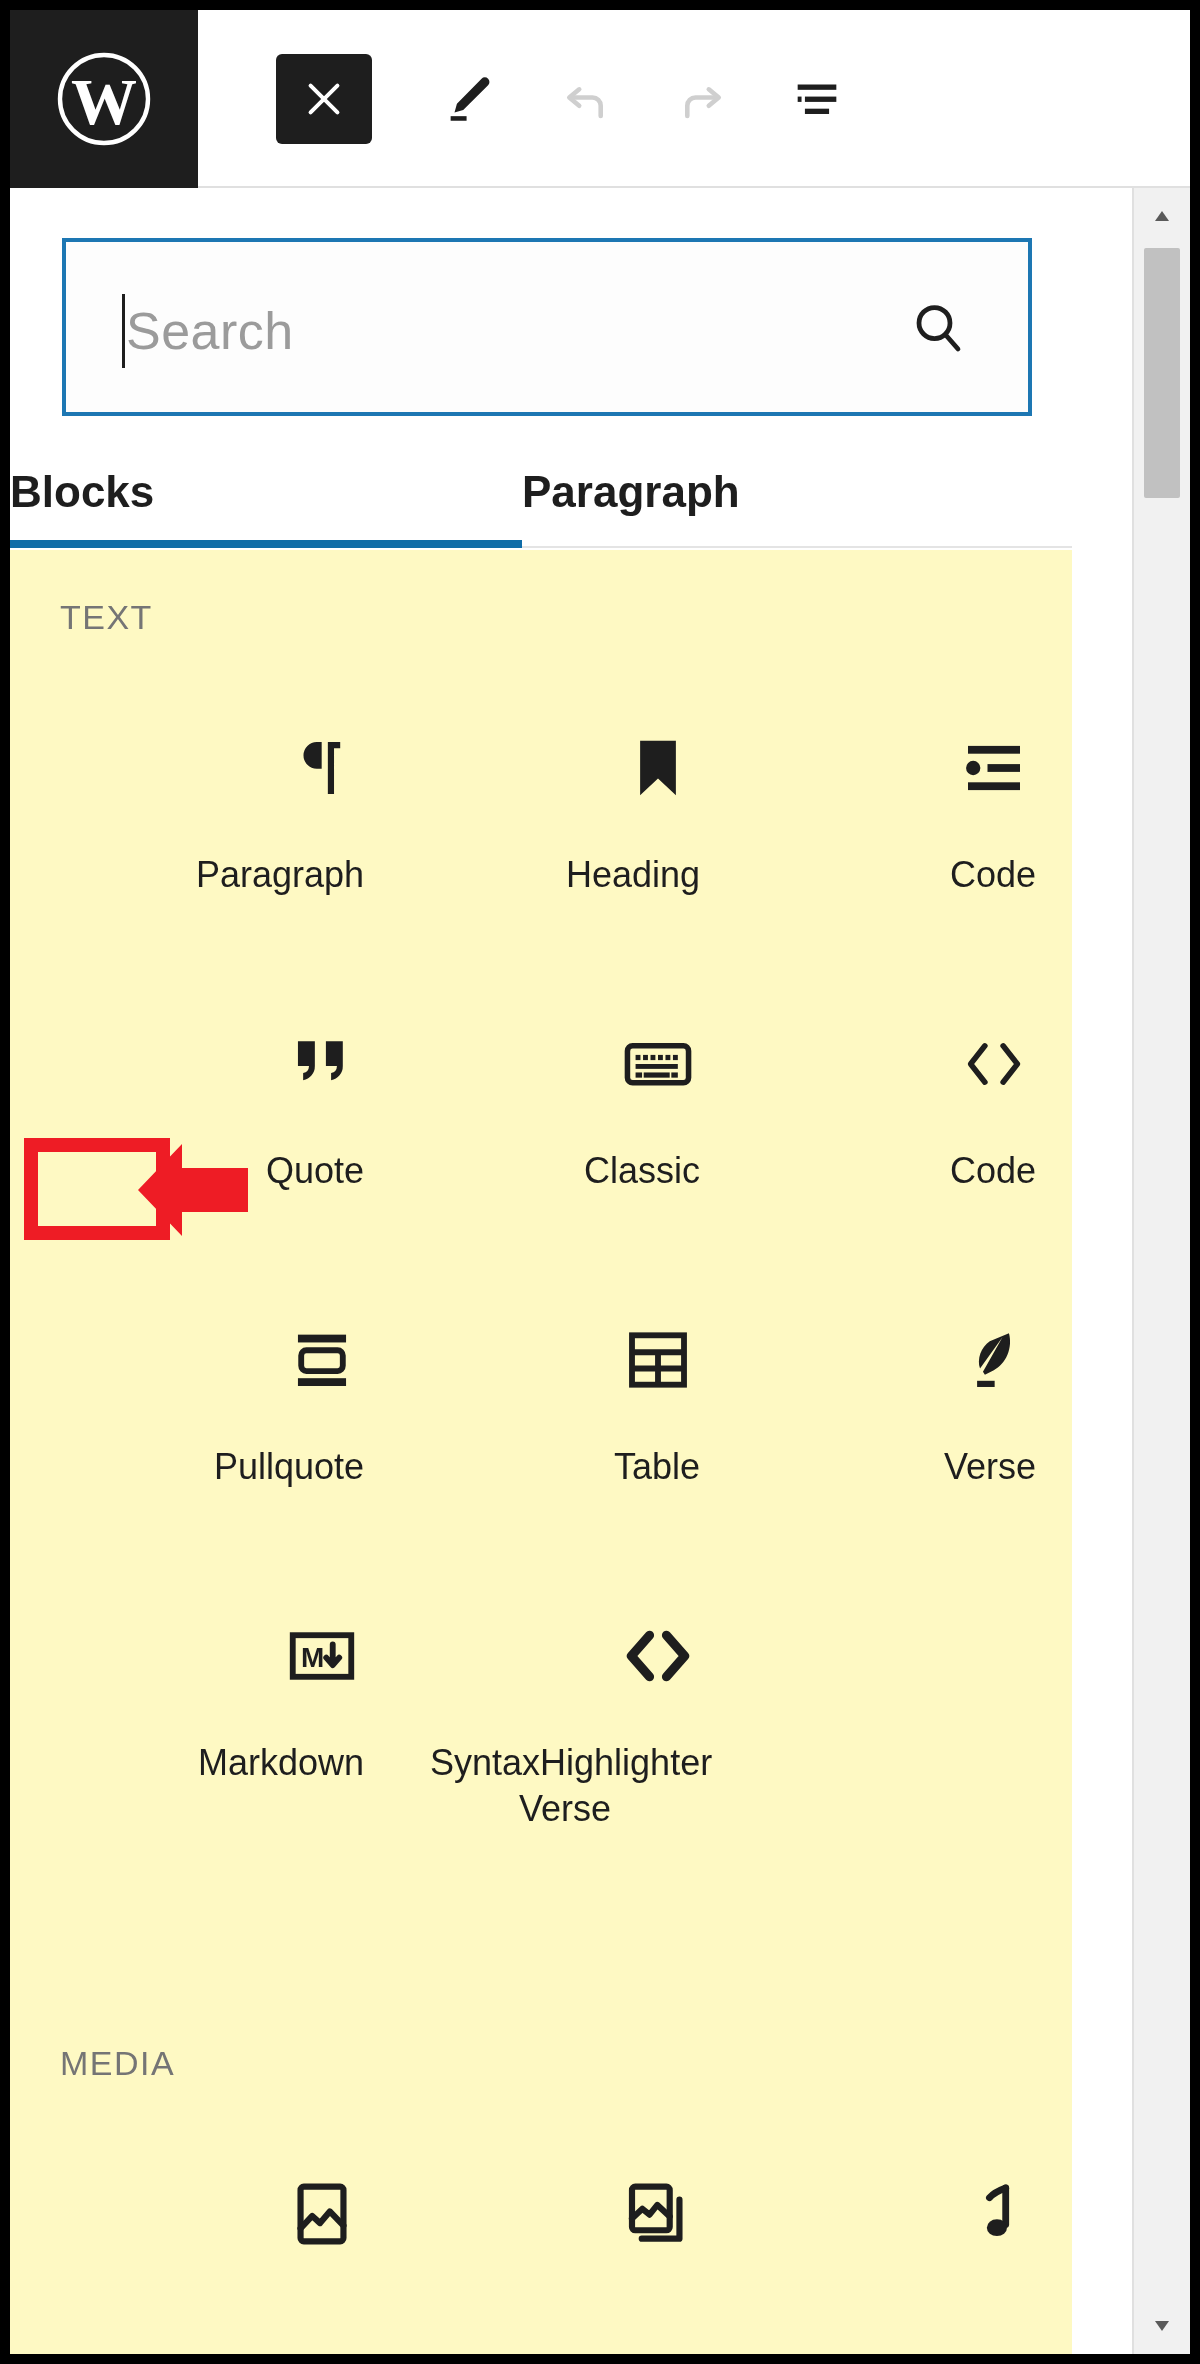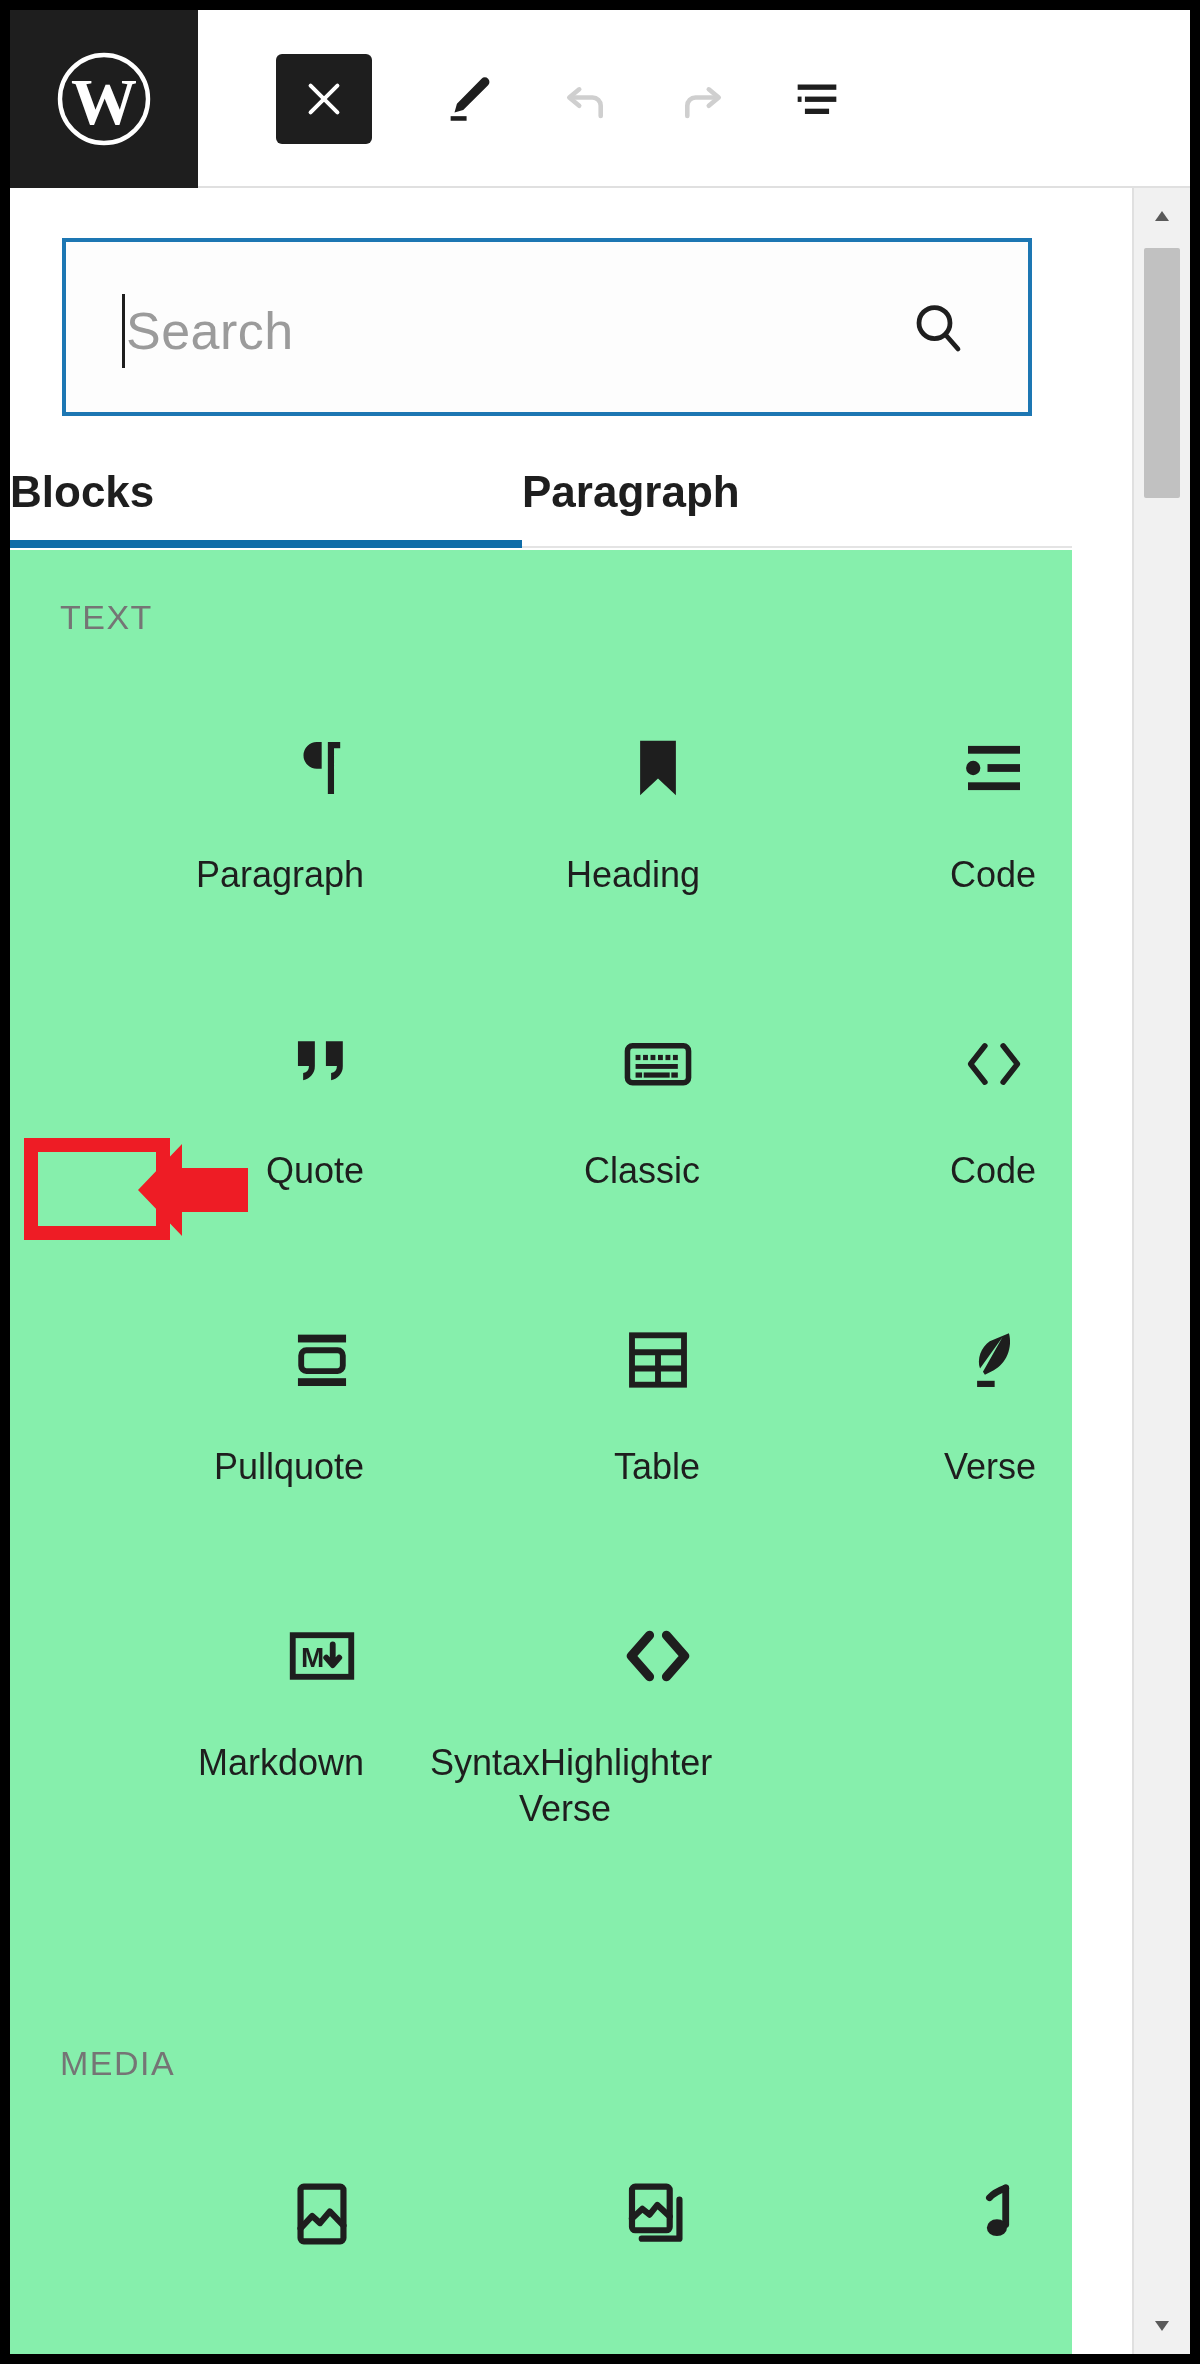--- a/index.html
+++ b/index.html
@@ -112,21 +112,21 @@
   .tab-underline {
     position: absolute; left: 0; top: 352px;
     width: 512px; height: 8px;
     background: #0f6ca8;
   }
 
   
   .content {
     position: absolute; left: 0; top: 362px;
     width: 1062px; height: 1804px;
-    background: #86efac;
+    background: #fef9c3;
     padding-left: 28px;
   }
   .section-label {
     position: absolute;
     font-size: 34px; color: #757575;
     letter-spacing: 1.5px;
     font-weight: normal;
   }
   .label-text  { left: 50px; top: 48px; }
   .label-media { left: 50px; top: 1494px; }

